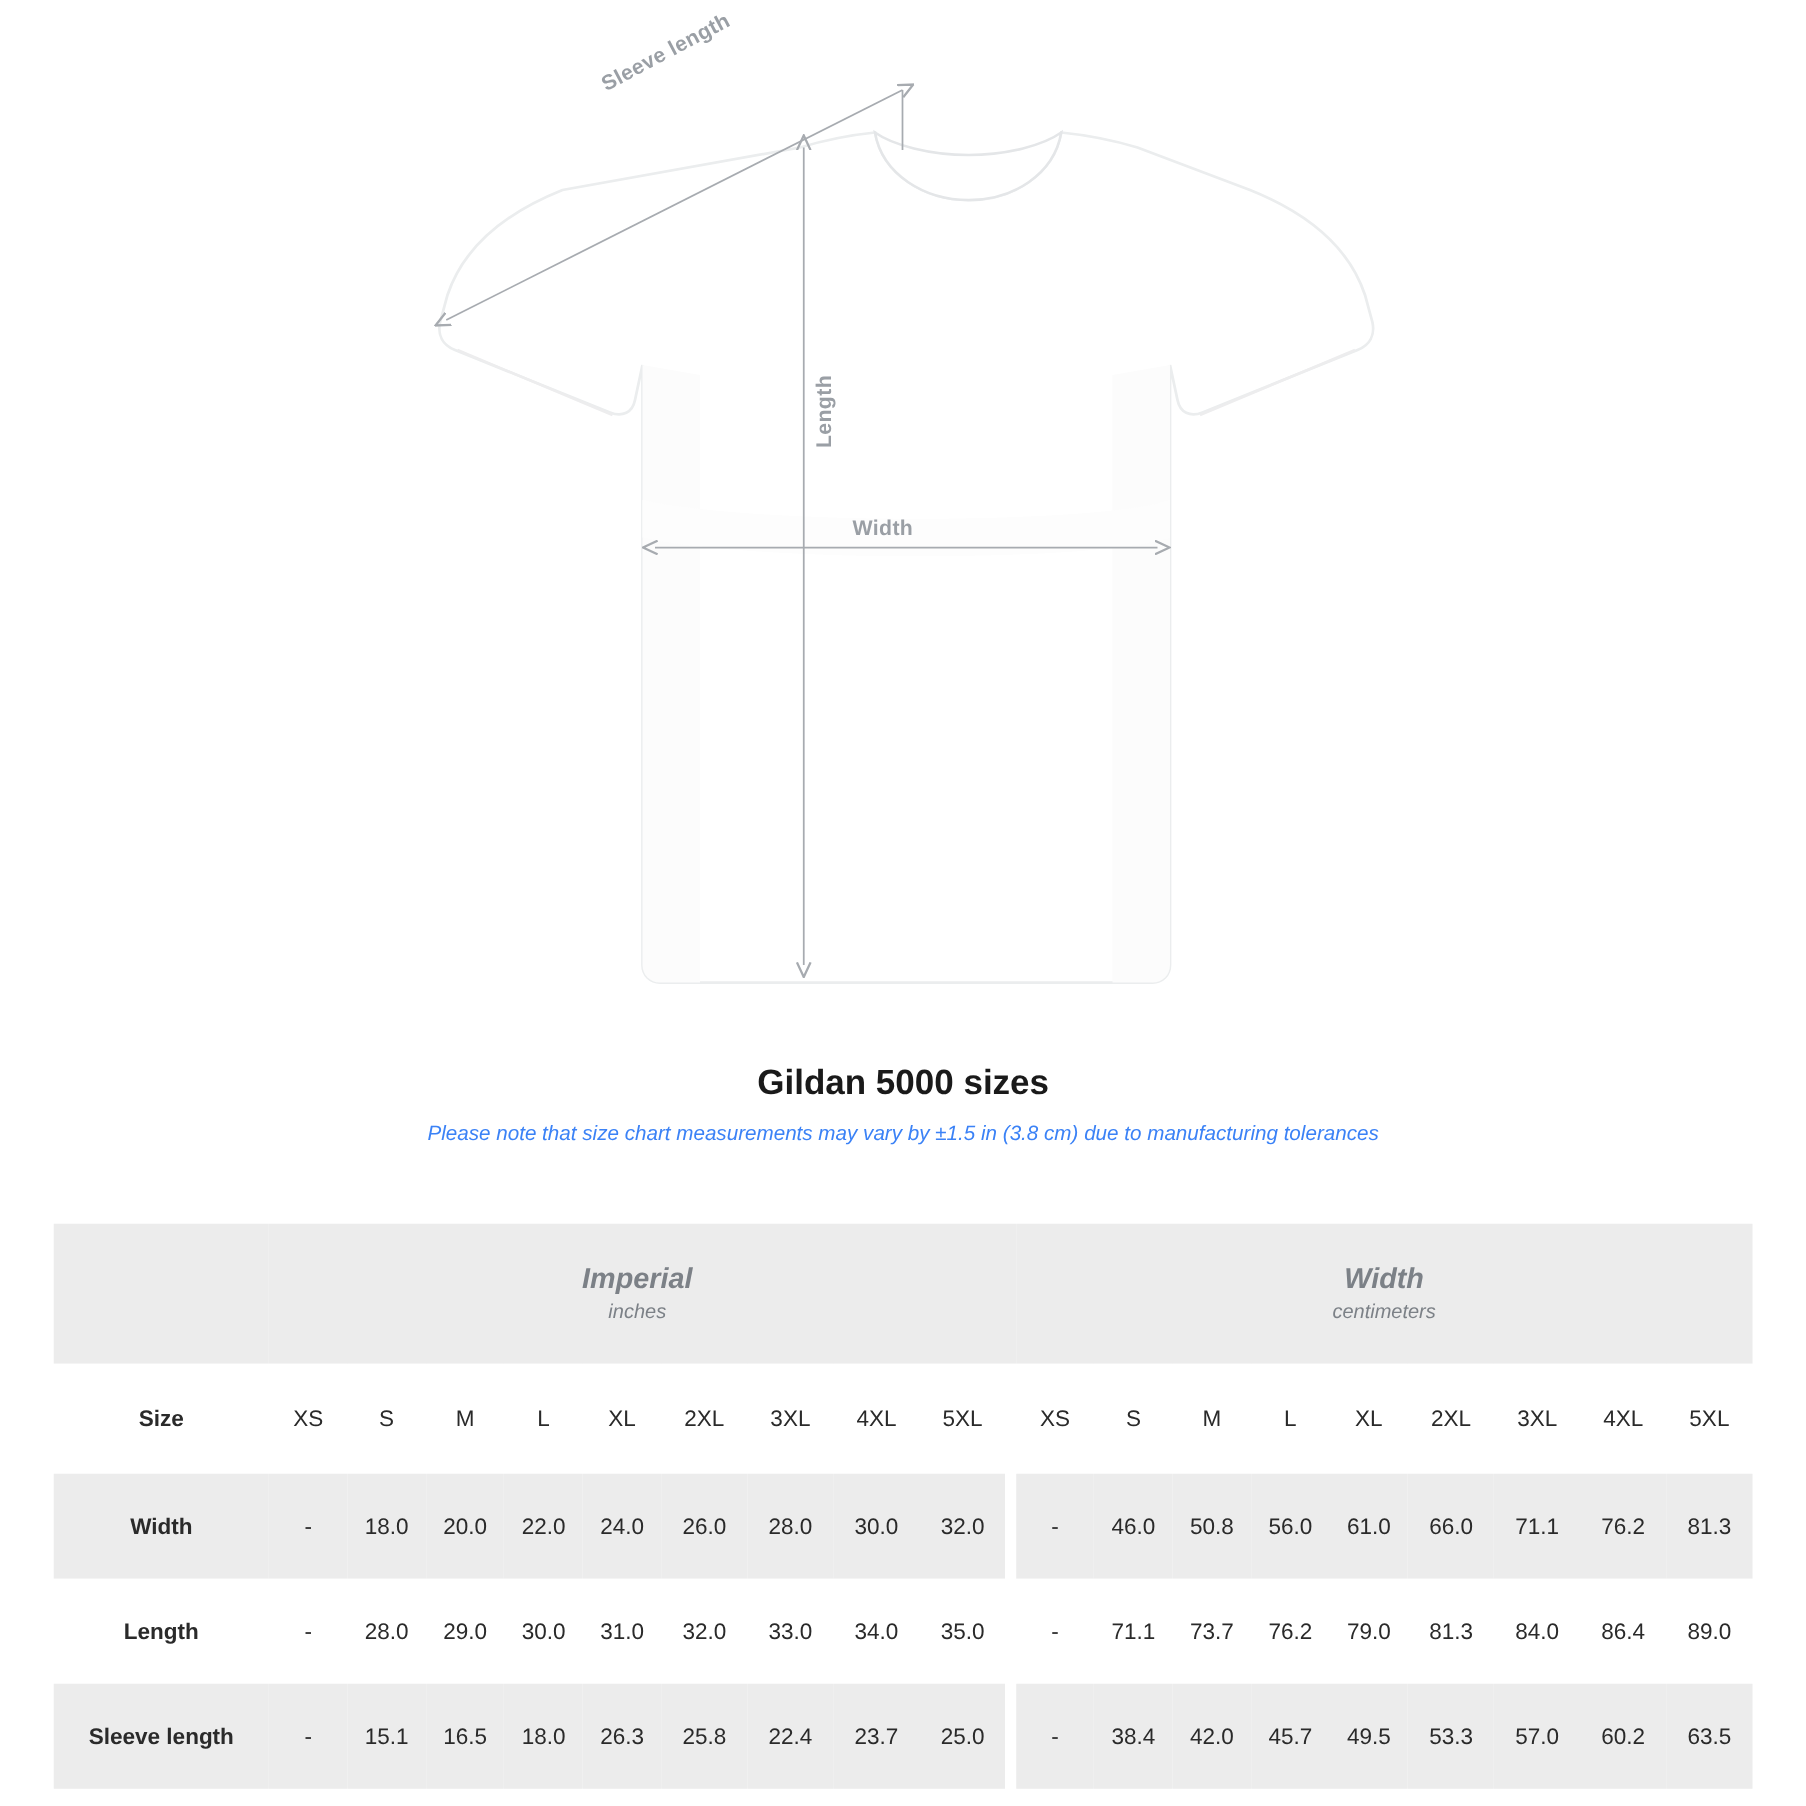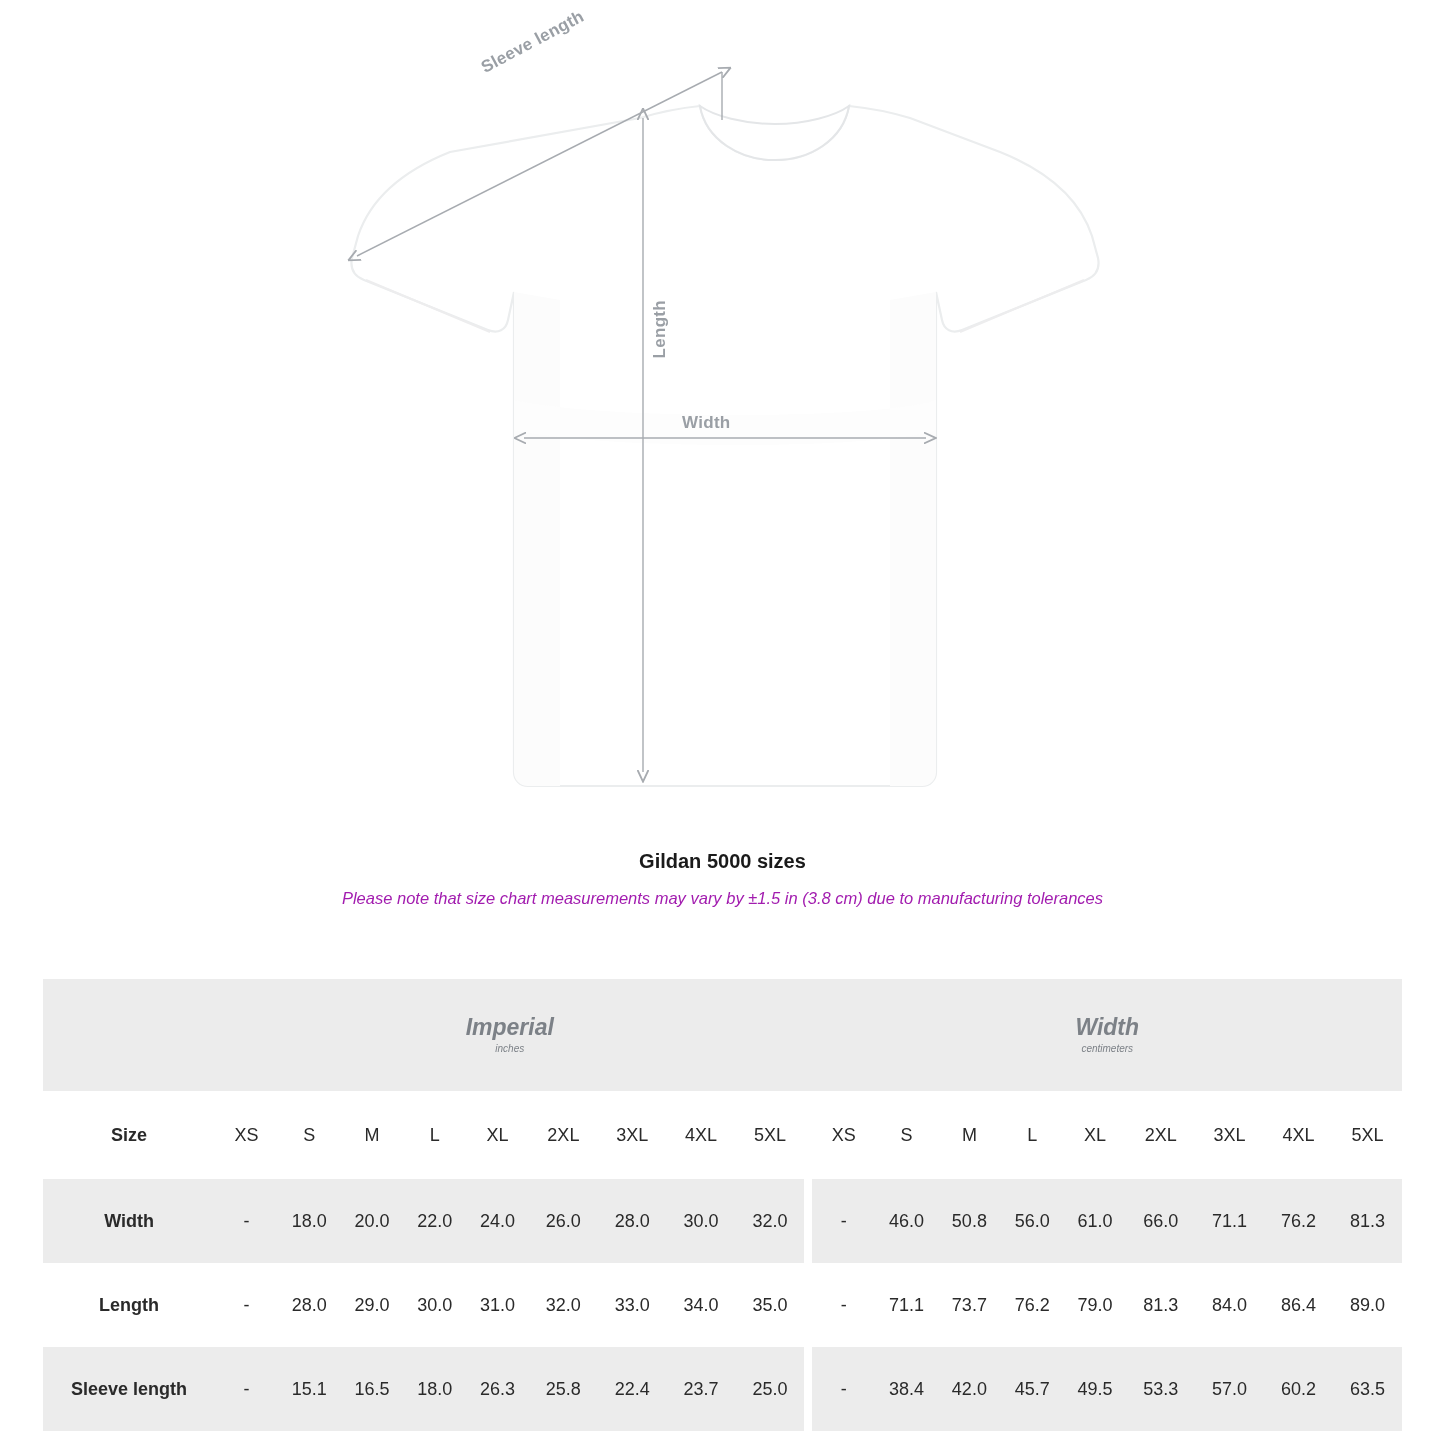--- a/index.html
+++ b/index.html
@@ -57,29 +57,29 @@
     left: 682px;
     top: 413px;
   }
 
   
   .heading-wrap {
     text-align: center;
     margin-top: 20px;
   }
   .chart-title {
-    font-size: 20px;
+    font-size: 28px;
     font-weight: bold;
     color: #1a1a1a;
     margin: 0;
   }
   .chart-note {
     font-size: 16.5px;
     font-style: italic;
-    color: #a21caf;
+    color: #3b82f6;
     margin: 16px 0 0 0;
   }
 
   
   .table-wrap {
     position: absolute;
     left: 43px;
     top: 947px;
     width: 1359px;
     margin-top: 32px;
@@ -102,21 +102,21 @@
     background: #ececec;
   }
   .unit-head .unit-name {
     font-size: 23px;
     font-style: italic;
     font-weight: bold;
     color: #7c8187;
     line-height: 1.25;
   }
   .unit-head .unit-sub {
-    font-size: 10px;
+    font-size: 16px;
     font-style: italic;
     color: #7c8187;
     line-height: 1.6;
     text-align: center;
   }
   tr.row-head td {
     height: 88px;
     background: #ffffff;
     font-size: 18px;
     color: #2a2a2a;

